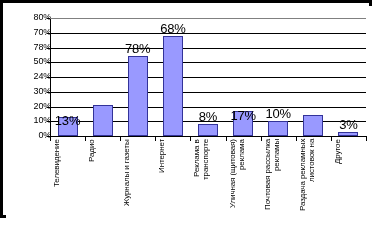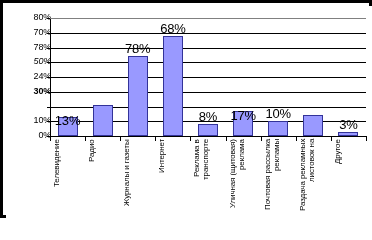--- a/index.html
+++ b/index.html
@@ -153,26 +153,27 @@
 <div id="chart-frame">
   <div id="chart-inner">
 
     <div id="ylabels">
         <div class="ytick-label" style="top: 7px;">80%</div>
         <div class="ytick-mark" style="top: 12px;"></div>
         <div class="ytick-label" style="top: 21.75px;">70%</div>
         <div class="ytick-mark" style="top: 26.75px;"></div>
         <div class="ytick-label" style="top: 36.5px;">78%</div>
         <div class="ytick-mark" style="top: 41.5px;"></div>
-        <div class="ytick-label" style="top: 51.25px; font-style: italic;">50%</div>
+        <div class="ytick-label" style="top: 51.25px;">50%</div>
         <div class="ytick-mark" style="top: 56.25px;"></div>
         <div class="ytick-label" style="top: 66px;">24%</div>
         <div class="ytick-mark" style="top: 71px;"></div>
-        <div class="ytick-label" style="top: 80.75px; font-weight: bold;">30%</div>
+        <div class="ytick-label" style="top: 80.75px;">30%</div>
         <div class="ytick-mark" style="top: 85.75px;"></div>
+        <div class="ytick-label" style="top: 95.5px;">20%</div>
         <div class="ytick-mark" style="top: 100.5px;"></div>
         <div class="ytick-label" style="top: 110.25px;">10%</div>
         <div class="ytick-mark" style="top: 115.25px;"></div>
         <div class="ytick-label" style="top: 125px;">0%</div>
         <div class="ytick-mark" style="top: 130px;"></div>
       </div>
 
     <div id="axis-line-y"></div>
     <div id="axis-line-x"></div>
 

